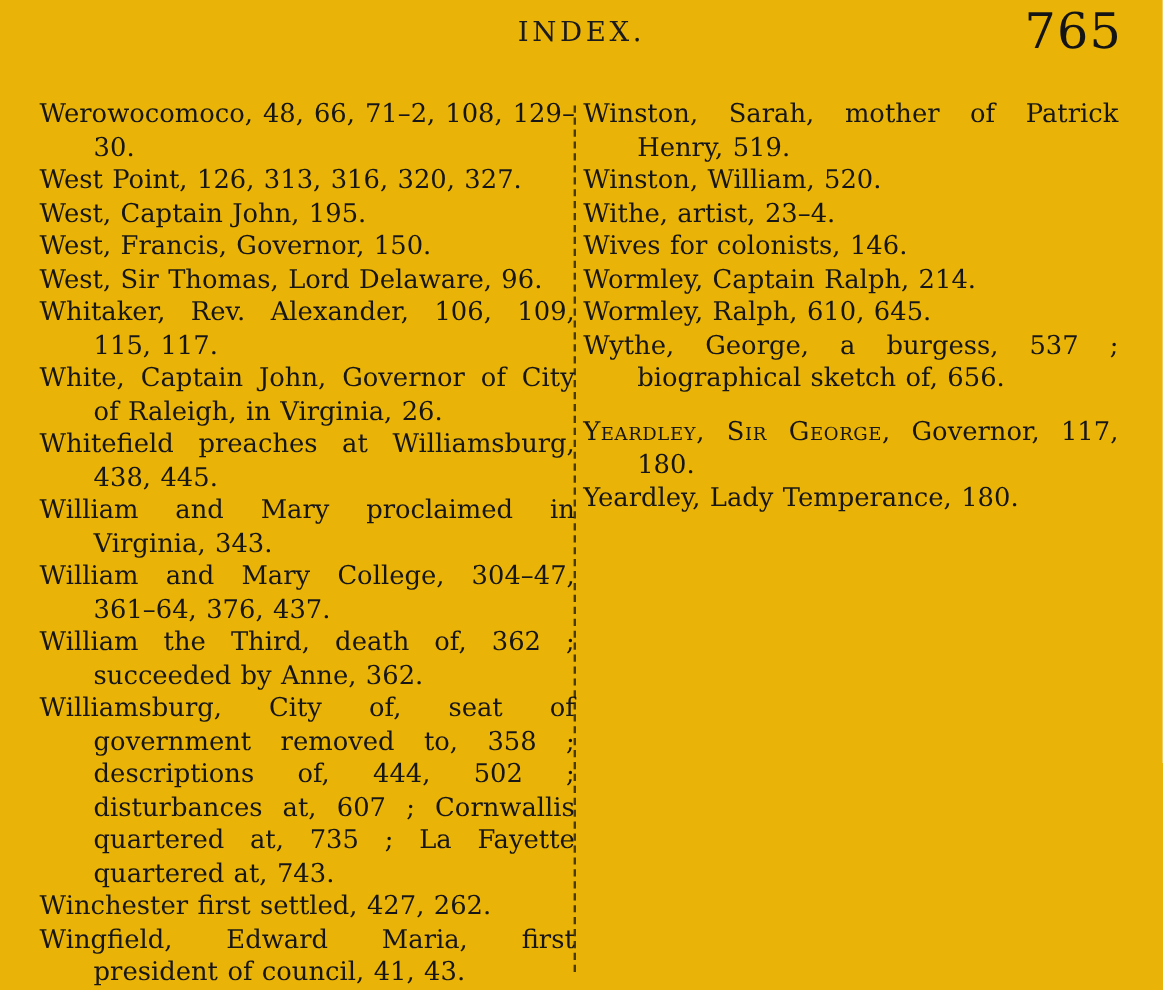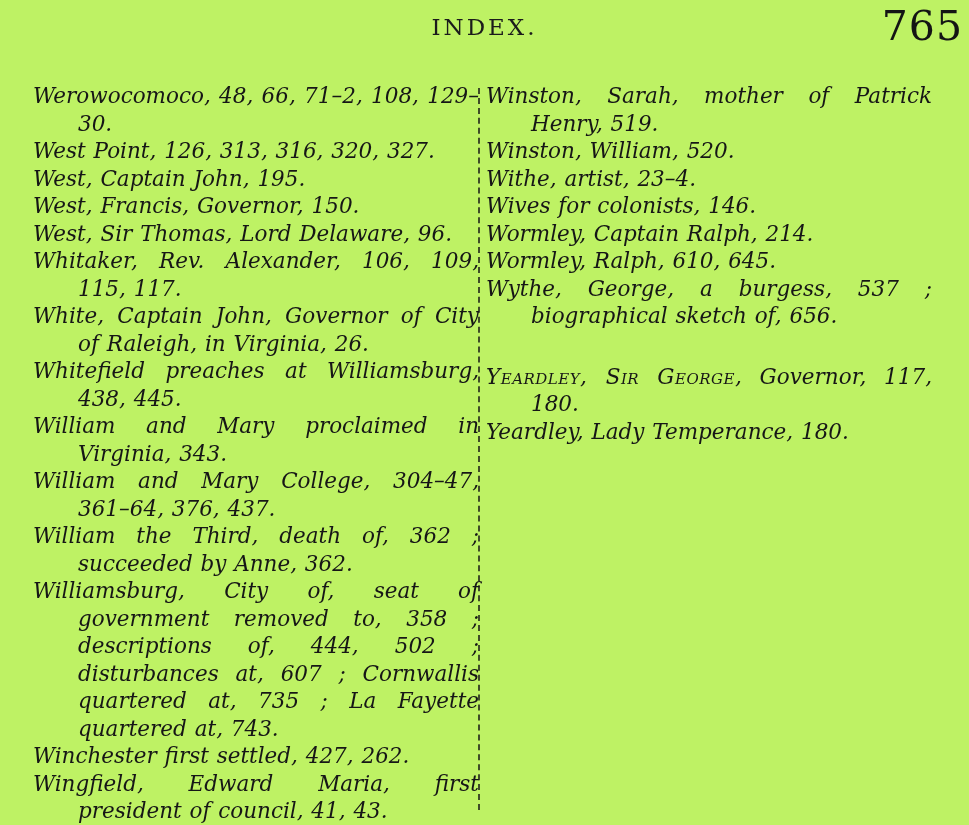--- a/index.html
+++ b/index.html
@@ -4,54 +4,53 @@
 <style>
   html, body {
     margin: 0;
     padding: 0;
     background: #ffffff;
   }
   .page {
     position: relative;
     width: 969px;
     height: 825px;
-    background: #bef264;
+    background: #eab308;
     color: #161616;
     font-family: "DejaVu Serif", serif;
     overflow: hidden;
   }
   .running-head {
     position: absolute;
     top: 14px;
     left: 0;
     width: 100%;
     text-align: center;
     font-size: 23px;
     letter-spacing: 3px;
     color: #1b1b1b;
   }
   .page-number {
     position: absolute;
     top: 2px;
-    right: 6px;
+    right: 34px;
     font-size: 41px;
     letter-spacing: 1px;
     color: #141414;
   }
   .columns {
     position: absolute;
     top: 82px;
     left: 33px;
     width: 910px;
   }
   .column {
     position: absolute;
     top: 0;
     width: 446px;
-    font-style: italic;
   }
   .column.left  { left: 0; }
   .column.right { left: 453px; }
   .divider {
     position: absolute;
     left: 478px;
     top: 88px;
     height: 722px;
     width: 0;
     border-left: 2px dashed rgba(20, 20, 20, 0.75);
@@ -60,21 +59,21 @@
     margin: 0;
     padding-left: 45px;
     text-indent: -45px;
     text-align: justify;
     font-size: 21.5px;
     line-height: 27.5px;
     word-spacing: 1px;
     color: #161616;
   }
   .entry.gap {
-    margin-top: 33px;
+    margin-top: 17px;
   }
   .sc {
     font-variant: small-caps;
     letter-spacing: 0.5px;
   }
 </style>
 </head>
 <body>
 
 <div class="page">

